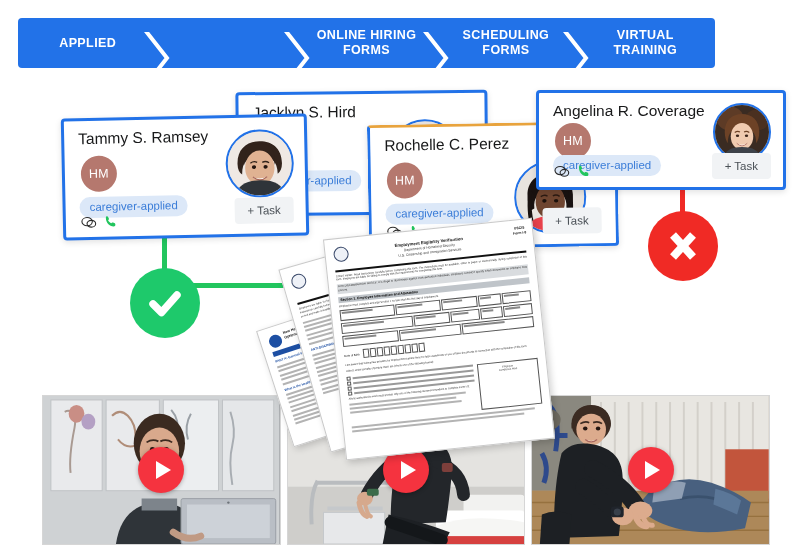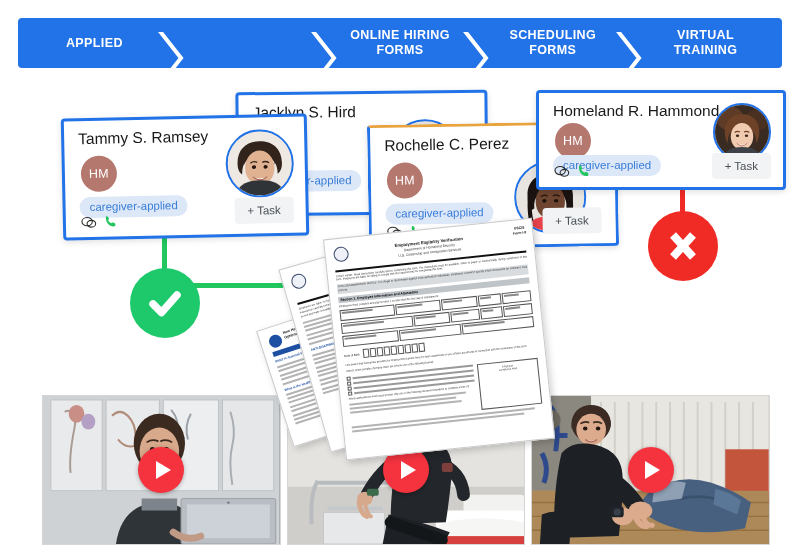--- a/index.html
+++ b/index.html
@@ -10,21 +10,21 @@
     background: #ffffff;
     font-family: "Liberation Sans", sans-serif;
     overflow: hidden;
     position: relative;
   }
 
   
   #pipeline {
     position: absolute;
     left: 18px; top: 18px;
-    width: 764px; height: 50px;
+    width: 697px; height: 50px;
     background: #2272e8;
     border-radius: 4px;
     display: flex;
     overflow: hidden;
   }
   .stage {
     flex: 1;
     position: relative;
     display: flex;
     align-items: center;
@@ -388,21 +388,21 @@
         <path d="M38.8 34.9q3.6-1.9 7.2.6" stroke="#2b1a12" stroke-width="1.5" fill="none"></path>
         <path d="M28 50q8 8 16 0 -8 4.5-16 0z" fill="#fff"></path>
         <path d="M28 50q8 8 16 0" stroke="#4b2a1d" stroke-width="1.2" fill="none"></path>
         <path d="M9 72c3-11 12-16 27-16s24 5 27 16z" fill="#e8424c"></path>
       </svg>
     </div>
     <button class="task-btn" style="right:14px; bottom:10px;">+ Task</button>
   </div>
 
   <div class="card" id="card-hammond">
-    <div class="card-name">Homeland R. Hammond</div>
+    <div class="card-name">Angelina R. Coverage</div>
     <div class="hm-avatar" style="top:30px;">HM</div>
     <div class="tag" style="top:62px;">caregiver-applied</div>
     <div class="icon-row" style="bottom:9px;">
       <span>
         <svg width="16" height="13" viewBox="0 0 16 13">
             <ellipse cx="6.2" cy="5.6" rx="5.2" ry="4.1" fill="none" stroke="#2b2b2b" stroke-width="1.1"></ellipse>
             <ellipse cx="10.4" cy="7.8" rx="4.3" ry="3.4" fill="none" stroke="#2b2b2b" stroke-width="1.1"></ellipse>
           </svg>
       </span>
       <span>

